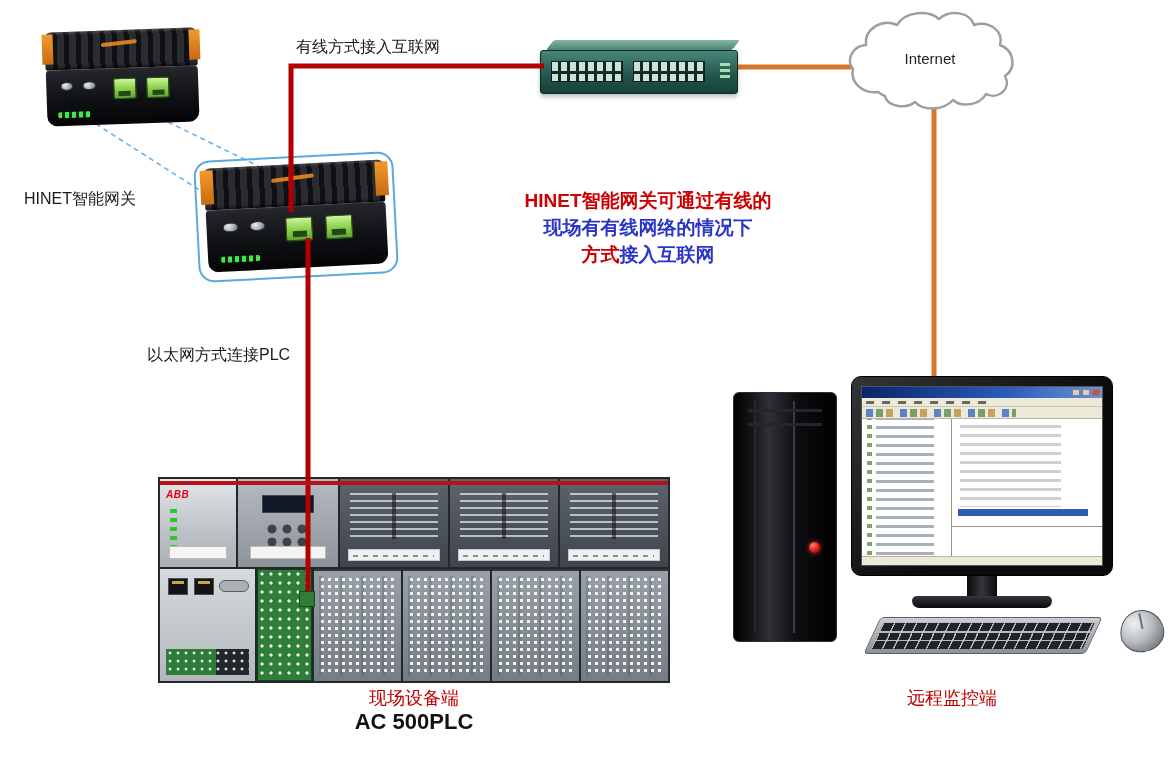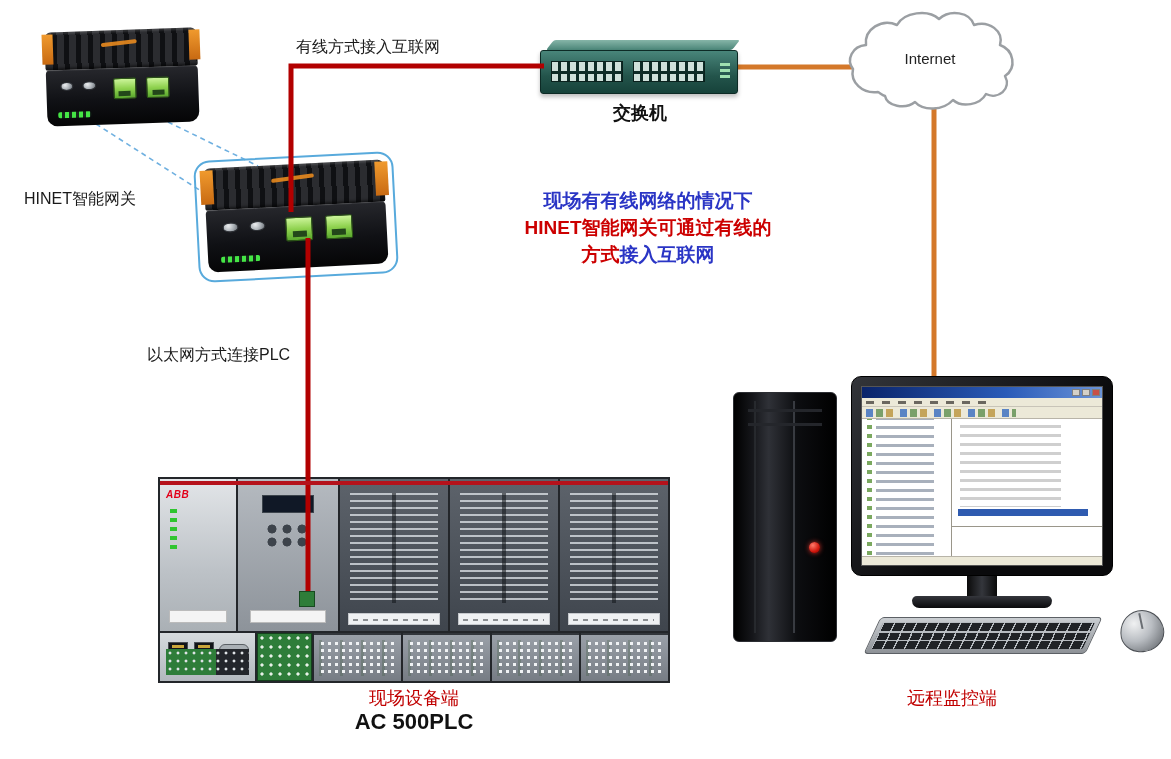--- a/index.html
+++ b/index.html
@@ -56,21 +56,21 @@
 
   
   .cloud-svg { position:absolute; left:842px; top:6px; width:176px; height:112px; }
   .cloud-path { fill:#ffffff; stroke:#9b9fa3; stroke-width:2.5; stroke-linejoin:round; }
 
   
   .plc { position:absolute; left:158px; top:477px; width:512px; height:206px;
     background:#23262a; padding:2px; display:flex; flex-direction:column; gap:2px; }
   .plc .stripe { position:absolute; left:2px; right:2px; top:4px; height:4px; background:#b5121b; z-index:3; }
   .plc .row { display:flex; gap:2px; }
-  .plc .row.r1 { height:152px; } .plc .row.r2 { flex:1; }
+  .plc .row.r1 { height:88px; } .plc .row.r2 { flex:1; }
   .plc .mod { position:relative; }
   .m-psu { flex:0 0 76px; background:linear-gradient(180deg,#e2e5e8,#bdc2c7 60%,#aab0b5); }
   .m-psu .brand { position:absolute; left:6px; top:10px; color:#e2001a; font-weight:bold; font-style:italic; font-size:10px; letter-spacing:.5px; }
   .m-psu .leds { position:absolute; left:10px; top:30px; width:7px; height:42px;
     background:repeating-linear-gradient(180deg,#2fc52f 0 4px, rgba(0,0,0,0) 4px 9px); }
   .wstrip { position:absolute; bottom:8px; left:12%; width:76%; height:13px; background:#f4f4f4; border:1px solid #bbb; }
   .m-cpu { flex:0 0 100px; background:linear-gradient(180deg,#b5bac0,#8d939a); }
   .m-cpu .lcd { position:absolute; top:16px; left:50%; transform:translateX(-50%); width:52px; height:18px;
     background:#101826; border:1px solid #3c444c; }
   .m-cpu .keypad { position:absolute; top:44px; left:50%; transform:translateX(-50%); width:44px; height:26px;
@@ -326,26 +326,25 @@
     <span class="mid"></span>
   </div>
 
   <svg class="wires">
     <path class="red-line" d="M 291 212 L 291 66 L 544 66"></path>
     <path class="red-line" d="M 308 238 L 308 601"></path>
   </svg>
 
   <div class="caption" style="left:24px; top:189px;">HINET智能网关</div>
   <div class="caption" style="left:296px; top:37px;">有线方式接入互联网</div>
-  <div class="switch-cap">交换机</div>
   <div class="caption" style="left:147px; top:345px;">以太网方式连接PLC</div>
 
   <div class="note">
+    <div><span class="nred">HINET智能网关可通过</span><span class="nred">有线的</span></div>
     <div><span class="nblue">现场有有线网络的情况下</span></div>
-    <div><span class="nred">HINET智能网关可通过</span><span class="nred">有线的</span></div>
     <div><span class="nred">方式</span><span class="nblue">接入互联网</span></div>
   </div>
 
   <div class="caption ctr cap-group" style="left:314px; top:687px; width:200px;">
     <div class="cap-red">现场设备端</div>
     <div class="cap-blk">AC 500PLC</div>
   </div>
 
   <div class="caption ctr cap-group" style="left:800px; top:687px; width:304px;">
     <div class="cap-red">远程监控端</div>

